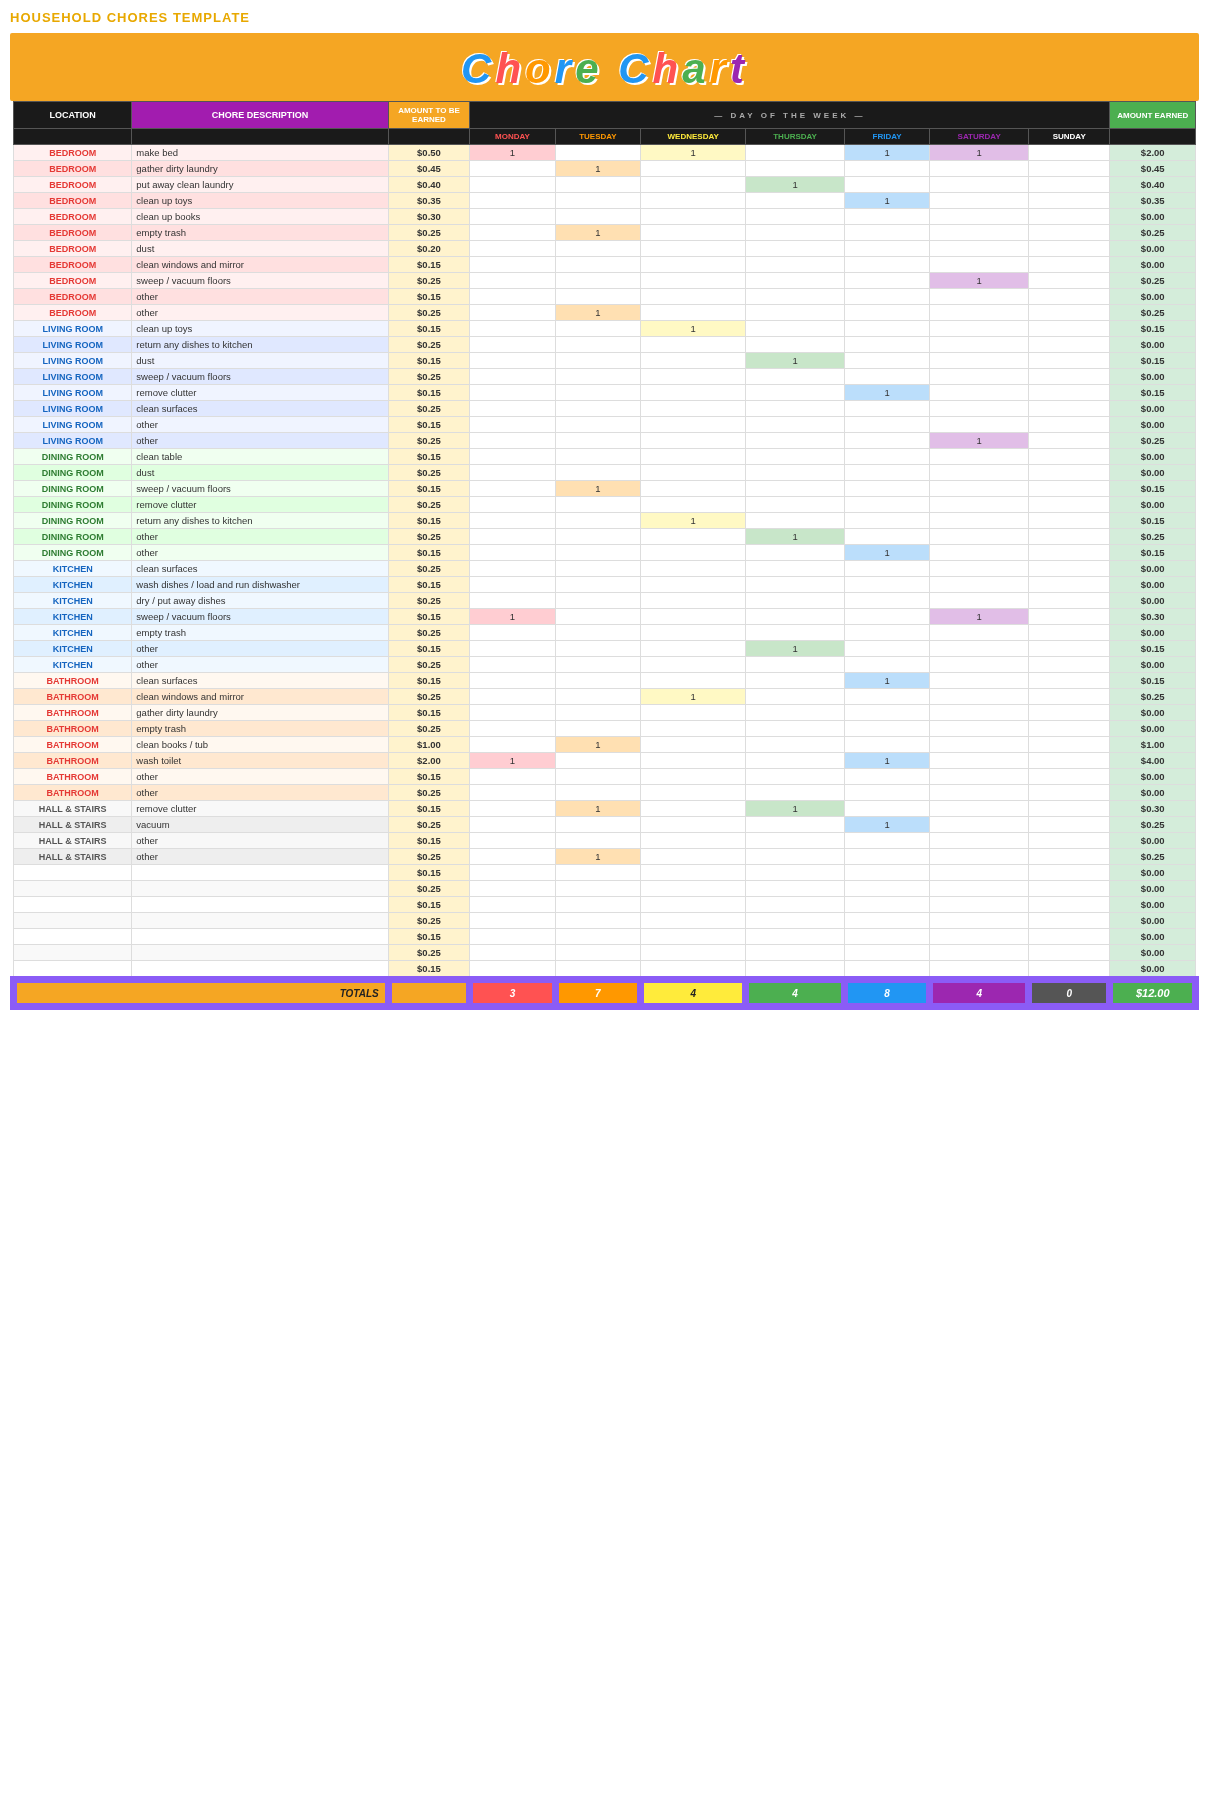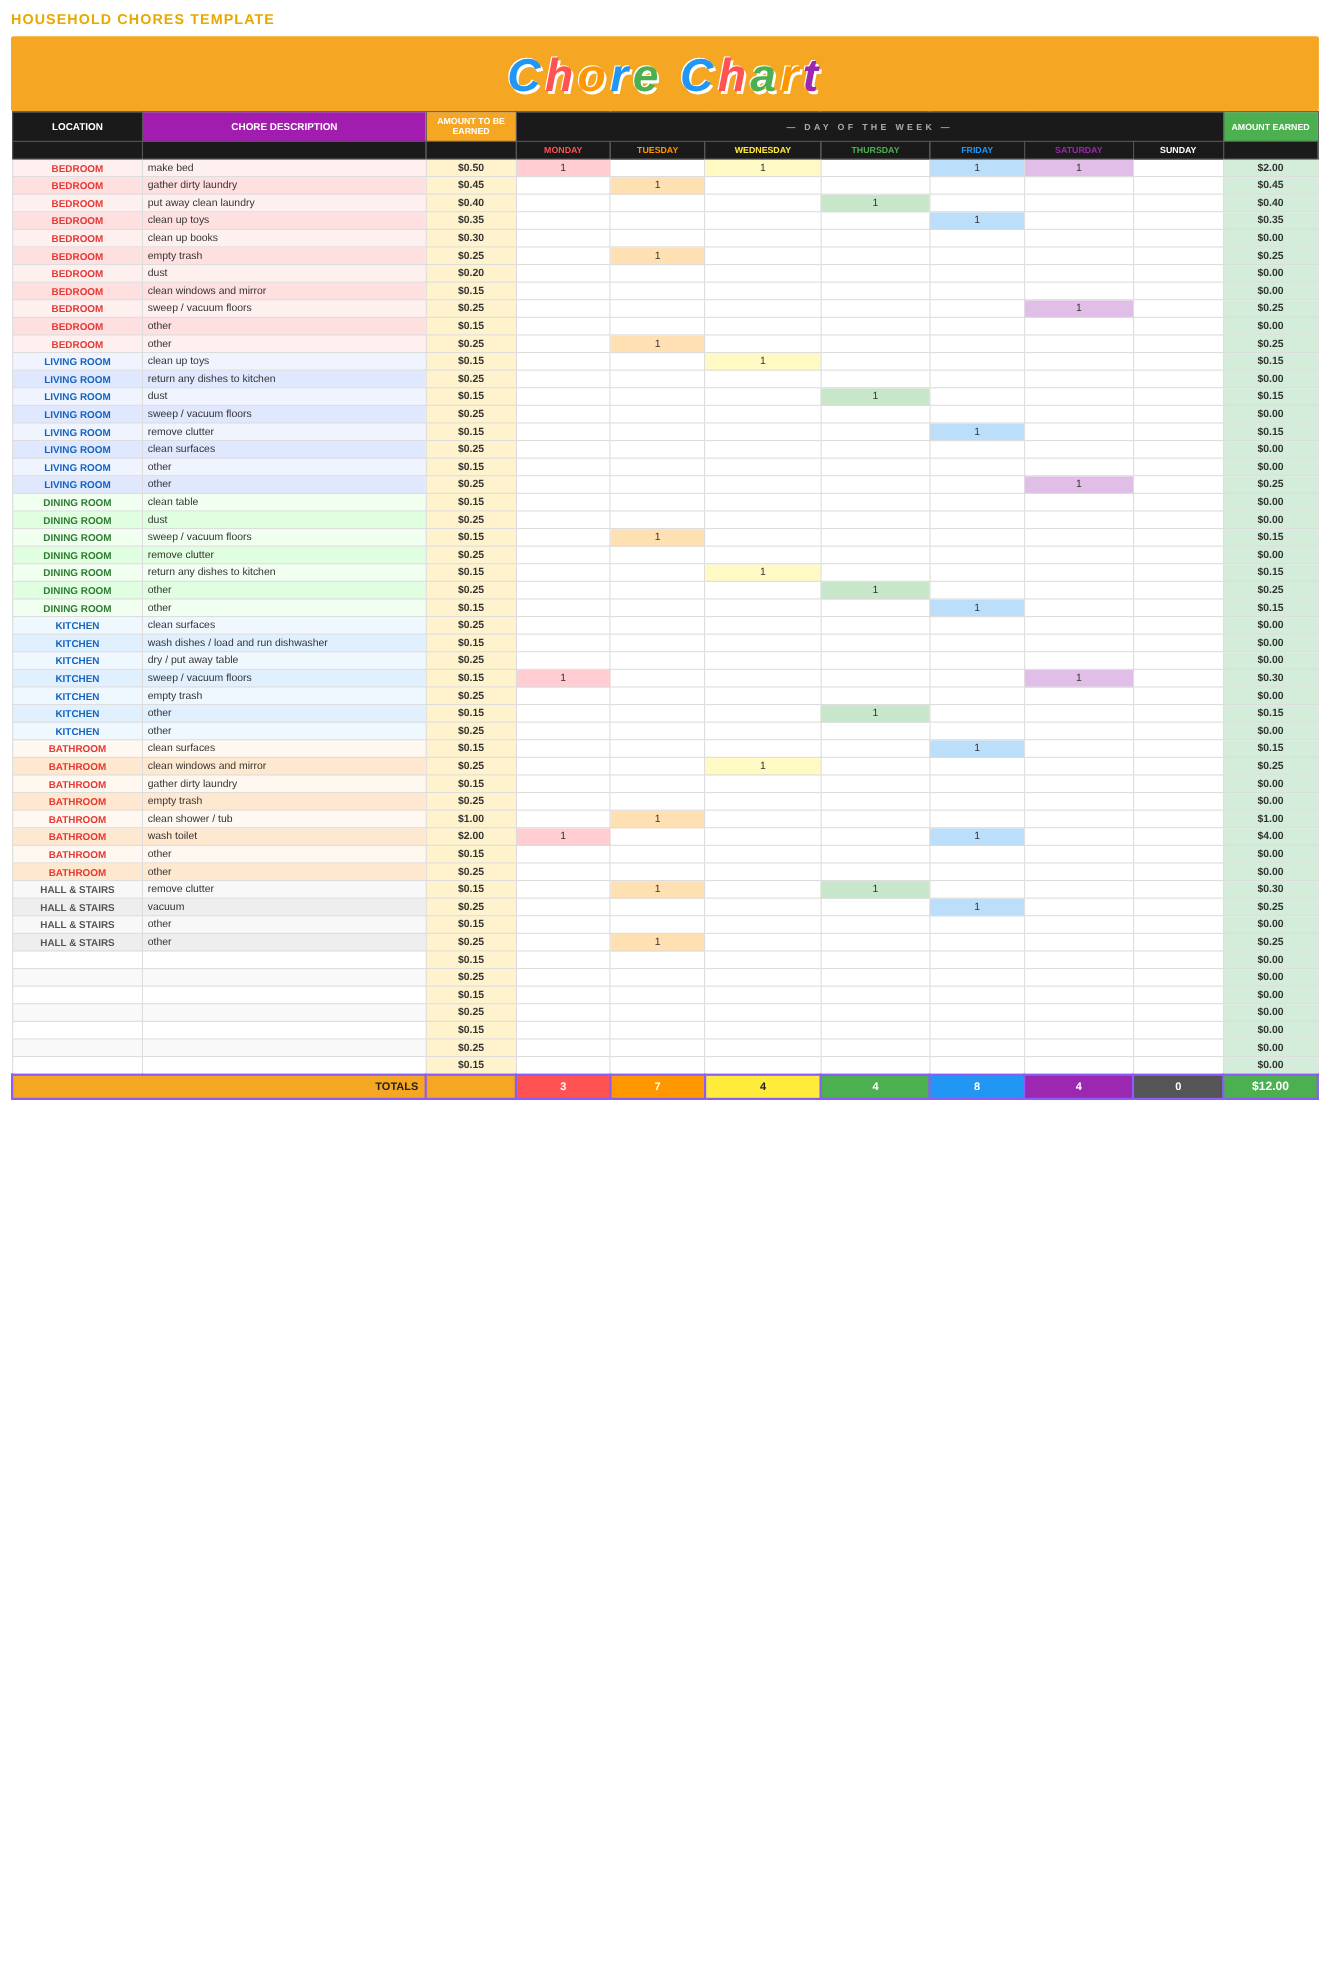--- a/index.html
+++ b/index.html
@@ -119,22 +119,23 @@
       text-align: center;
       font-weight: bold;
       color: #333;
     }
     .totals-row td {
       background: #f5a623;
       font-weight: bold;
       font-size: 10px;
       text-align: center;
       padding: 4px 2px;
-      border: 2px solid #8b5cf6;
+      border: 7px solid #8b5cf6;
       color: #222;
+      font-style: italic;
     }
     .totals-row td.totals-label {
       background: #f5a623;
       text-align: right;
       padding-right: 6px;
     }
     .totals-row td.total-mon { background: #ff5252; color: #fff; }
     .totals-row td.total-tue { background: #ff9800; color: #fff; }
     .totals-row td.total-wed { background: #ffeb3b; color: #222; }
     .totals-row td.total-thu { background: #4CAF50; color: #fff; }
@@ -599,21 +600,21 @@
           <td class="day-cell "></td>
           <td class="day-cell "></td>
           <td class="day-cell "></td>
           <td class="day-cell "></td>
           <td class="day-cell "></td>
           <td class="day-cell "></td>
           <td class="earned-cell amount-earned-col">$0.00</td>
         </tr>
         <tr class="data-row">
           <td class="location-cell loc-kitchen bg-kitchen-odd">KITCHEN</td>
-          <td class="desc-cell bg-kitchen-odd">dry / put away table</td>
+          <td class="desc-cell bg-kitchen-odd">dry / put away dishes</td>
           <td class="amount-cell amount-to-earn-col">$0.25</td>
           <td class="day-cell "></td>
           <td class="day-cell "></td>
           <td class="day-cell "></td>
           <td class="day-cell "></td>
           <td class="day-cell "></td>
           <td class="day-cell "></td>
           <td class="day-cell "></td>
           <td class="earned-cell amount-earned-col">$0.00</td>
         </tr>
@@ -716,21 +717,21 @@
           <td class="day-cell "></td>
           <td class="day-cell "></td>
           <td class="day-cell "></td>
           <td class="day-cell "></td>
           <td class="day-cell "></td>
           <td class="day-cell "></td>
           <td class="earned-cell amount-earned-col">$0.00</td>
         </tr>
         <tr class="data-row">
           <td class="location-cell loc-bathroom bg-bathroom-odd">BATHROOM</td>
-          <td class="desc-cell bg-bathroom-odd">clean shower / tub</td>
+          <td class="desc-cell bg-bathroom-odd">clean books / tub</td>
           <td class="amount-cell amount-to-earn-col">$1.00</td>
           <td class="day-cell "></td>
           <td class="day-cell mark-tue">1</td>
           <td class="day-cell "></td>
           <td class="day-cell "></td>
           <td class="day-cell "></td>
           <td class="day-cell "></td>
           <td class="day-cell "></td>
           <td class="earned-cell amount-earned-col">$1.00</td>
         </tr>

